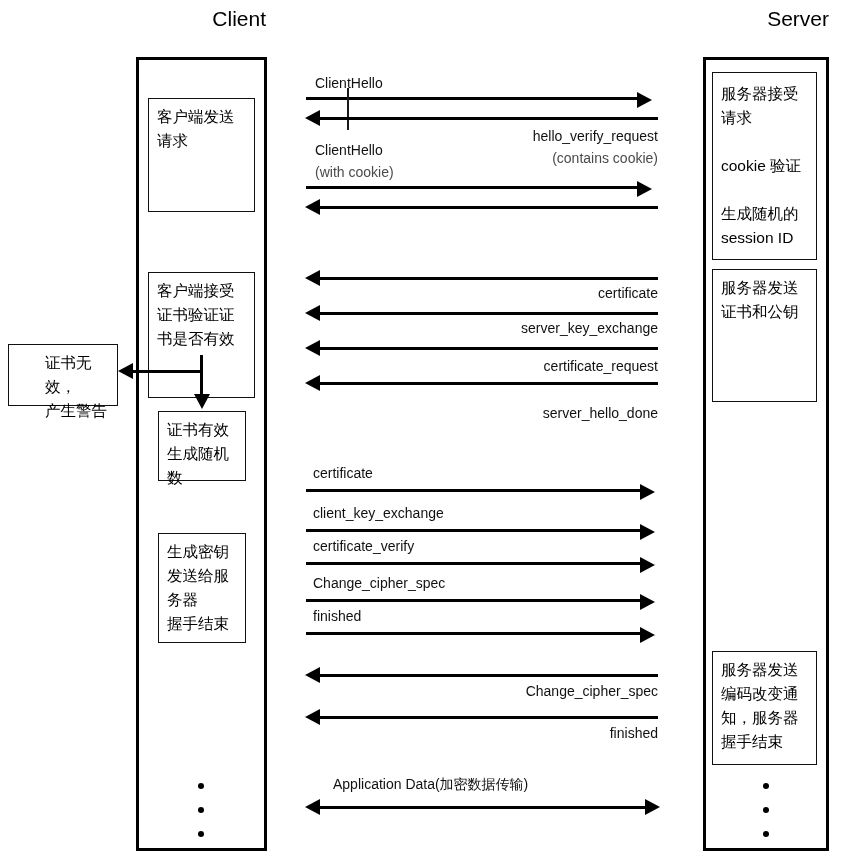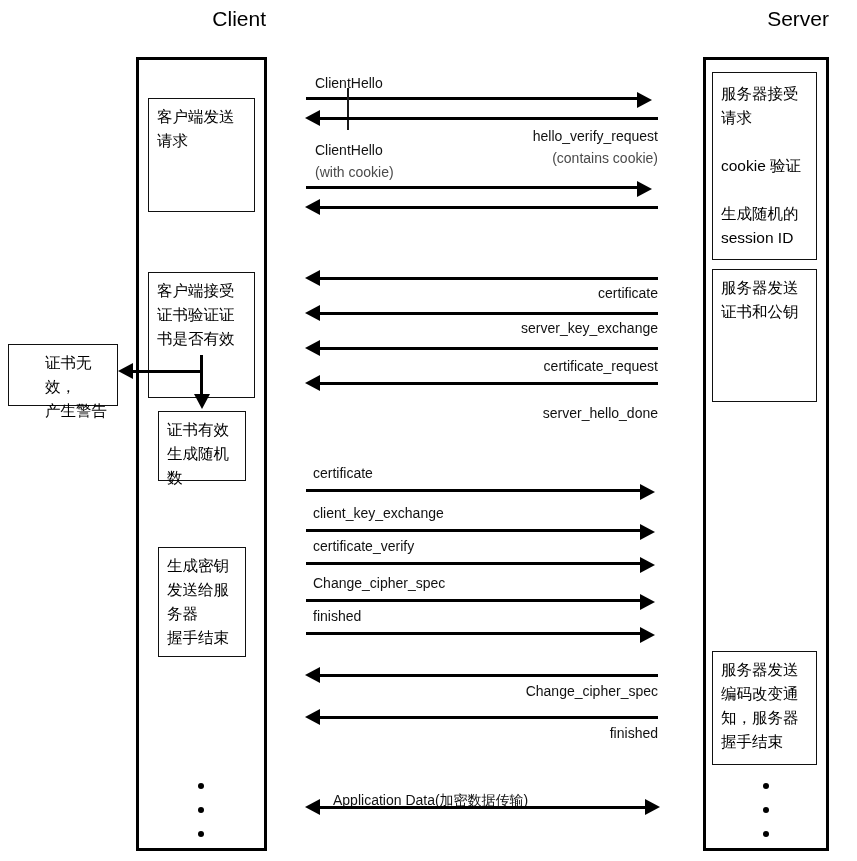--- a/index.html
+++ b/index.html
@@ -111,21 +111,21 @@
 请求</div>
 
   <div class="abs note-box" style="left:158px; top:411px; width:88px; height:70px;">证书有效
 生成随机
 数</div>
 
   <div class="abs note-box" style="left:148px; top:272px; width:107px; height:126px;">客户端接受
 证书验证证
 书是否有效</div>
 
-  <div class="abs note-box" style="left:158px; top:547px; width:88px; height:110px;">生成密钥
+  <div class="abs note-box" style="left:158px; top:533px; width:88px; height:110px;">生成密钥
 发送给服
 务器
 握手结束</div>
 
 
   <div class="abs dots" style="left:0; top:0; width:0; height:0;">
     <span class="dot" style="left:198px; top:783px;"></span>
     <span class="dot" style="left:198px; top:807px;"></span>
     <span class="dot" style="left:198px; top:831px;"></span>
   </div>
@@ -219,18 +219,18 @@
   <div class="abs head-r" style="left:640px; top:627px;"></div>
 
   <div class="abs hline" style="left:320px; top:674px; width:338px;"></div>
   <div class="abs head-l" style="left:305px; top:667px;"></div>
   <div class="abs msg right" style="left:358px; top:683px; width:300px;">Change_cipher_spec</div>
 
   <div class="abs hline" style="left:320px; top:716px; width:338px;"></div>
   <div class="abs head-l" style="left:305px; top:709px;"></div>
   <div class="abs msg right" style="left:358px; top:725px; width:300px;">finished</div>
 
-  <div class="abs msg" style="left:333px; top:792px;text-align:right;">Application Data(加密数据传输)</div>
+  <div class="abs msg" style="left:333px; top:776px;text-align:right;">Application Data(加密数据传输)</div>
   <div class="abs hline" style="left:320px; top:806px; width:325px;"></div>
   <div class="abs head-l" style="left:305px; top:799px;"></div>
   <div class="abs head-r" style="left:645px; top:799px;"></div>
 
 </div>
 
 </body></html>

